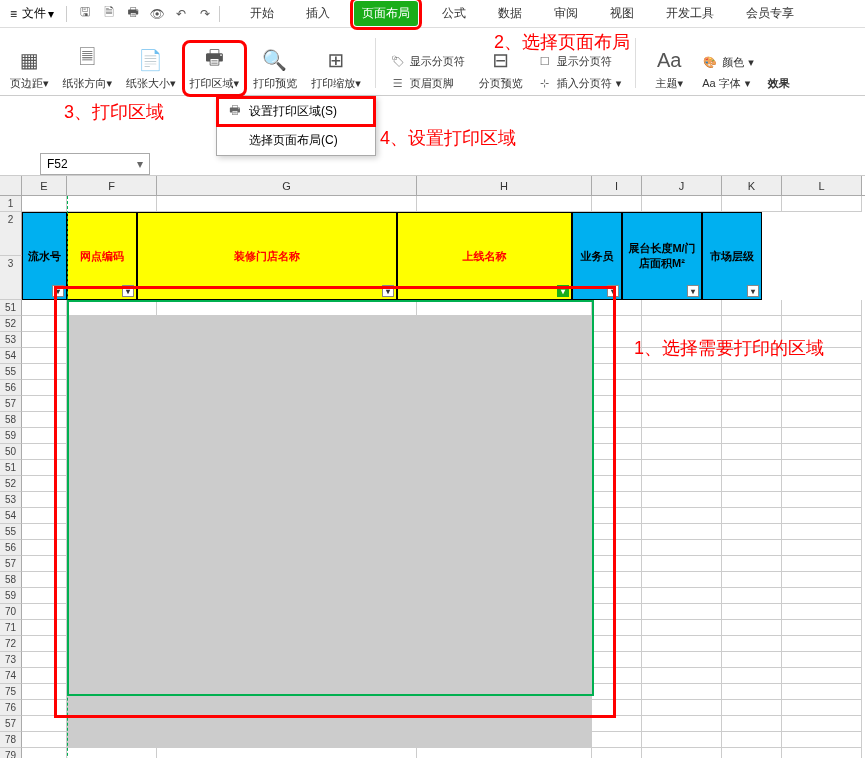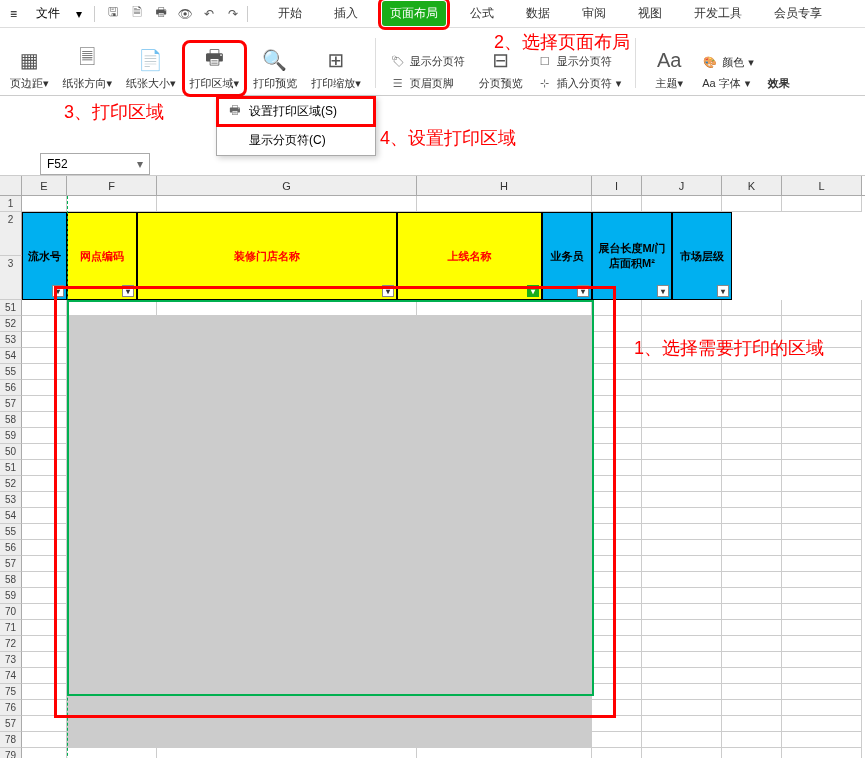--- a/index.html
+++ b/index.html
@@ -1,20 +1,20 @@
 <!DOCTYPE html>
 <html><head>
 <meta charset="utf-8">
 <style>
 * { box-sizing: border-box; margin: 0; padding: 0; }
 body { font-family: "Microsoft YaHei", sans-serif; font-size: 12px; background: #fff; width: 865px; height: 758px; overflow: hidden; position: relative; }
 
 
 .menubar { display: flex; align-items: center; height: 28px; background: #fff; border-bottom: 1px solid #ddd; padding: 0 4px; gap: 4px; }
-.menu-file { display: flex; align-items: center; gap: 16px; padding: 2px 6px; cursor: pointer; }
+.menu-file { display: flex; align-items: center; gap: 2px; padding: 2px 6px; cursor: pointer; }
 .menu-file::before { content: "≡"; margin-right: 3px; }
 .menu-icons { display: flex; gap: 8px; margin-left: 4px; }
 .menu-icon { width: 16px; height: 16px; display: inline-flex; align-items: center; justify-content: center; color: #555; cursor: pointer; }
 .menu-sep { width: 1px; height: 16px; background: #ccc; margin: 0 2px; }
 .menu-tabs { display: flex; gap: 16px; margin-left: 16px; }
 .menu-tab { padding: 4px 8px; cursor: pointer; color: #333; }
 .menu-tab.active { background: #1aad19; color: #fff; border-radius: 3px; }
 
 
 .ribbon { display: flex; align-items: flex-end; height: 68px; background: #fff; border-bottom: 1px solid #ccc; padding: 4px 6px 2px; gap: 6px; }
@@ -161,21 +161,21 @@
   </div>
 </div>
 
 <div class="dropdown">
   <div class="dropdown-item highlighted">
     <span class="dd-icon">🖶</span>
     <span>设置打印区域(S)</span>
   </div>
   <div class="dropdown-item">
     <span class="dd-icon"></span>
-    <span>显示分页符(C)</span>
+    <span>选择页面布局(C)</span>
   </div>
 </div>
 
 <div class="namebox-row" style="margin-top:56px;">
   <div class="namebox">
     <span>F52</span>
     <span class="namebox-dd">▾</span>
   </div>
 </div>
 
@@ -248,21 +248,21 @@
         <span class="filter-arrow">▾</span>
       </div>
       <div class="th-cell th-yellow" style="width:70px">
         <span>网点编码</span>
         <span class="filter-arrow">▾</span>
       </div>
       <div class="th-cell th-yellow" style="width:260px">
         <span>装修门店名称</span>
         <span class="filter-arrow">▾</span>
       </div>
-      <div class="th-cell th-yellow" style="width:145px">
+      <div class="th-cell th-yellow" style="width:175px">
         <span>上线名称</span>
         <span class="filter-arrow green">▾</span>
       </div>
       <div class="th-cell th-blue" style="width:50px">
         <span>业务员</span>
         <span class="filter-arrow">▾</span>
       </div>
       <div class="th-cell th-blue" style="width:80px">
         <span>展台长度M/门店面积M²</span>
         <span class="filter-arrow">▾</span>

